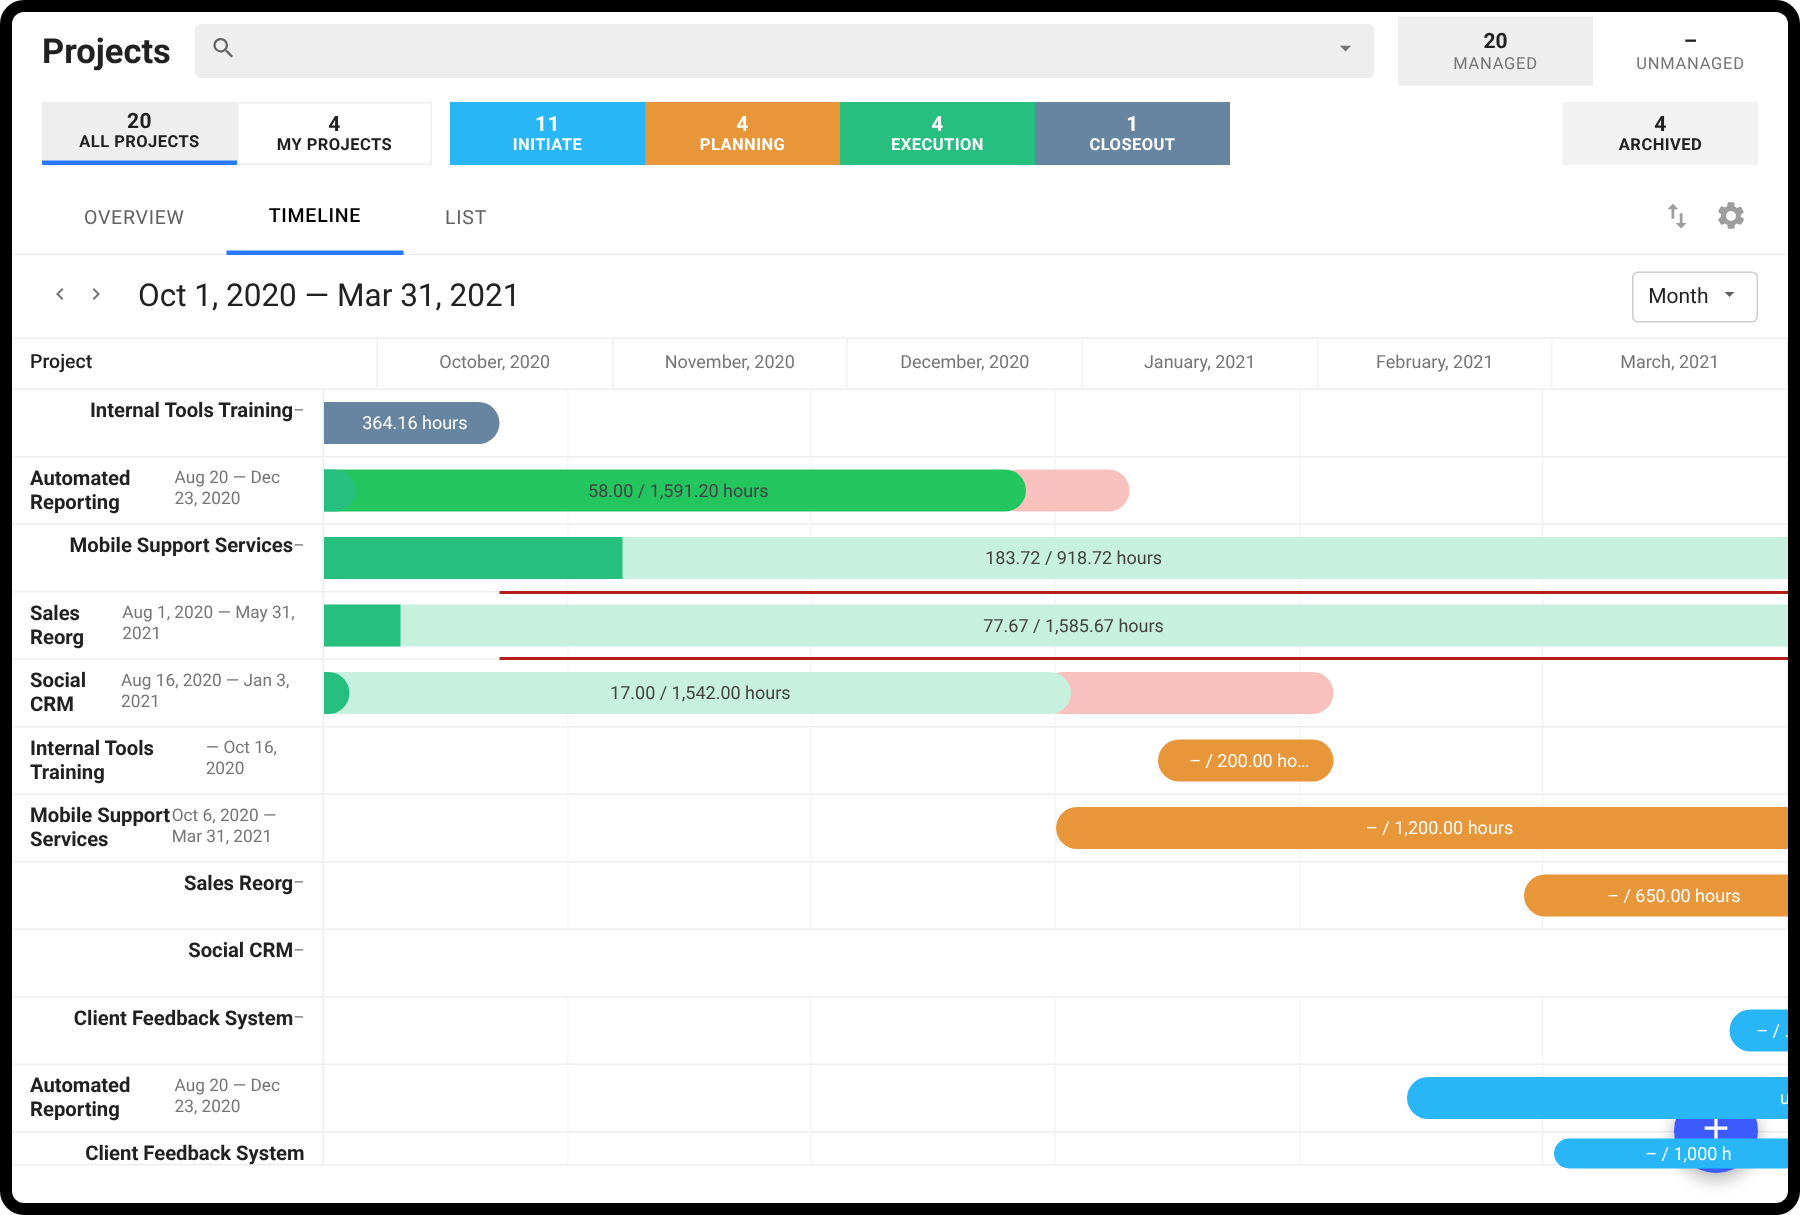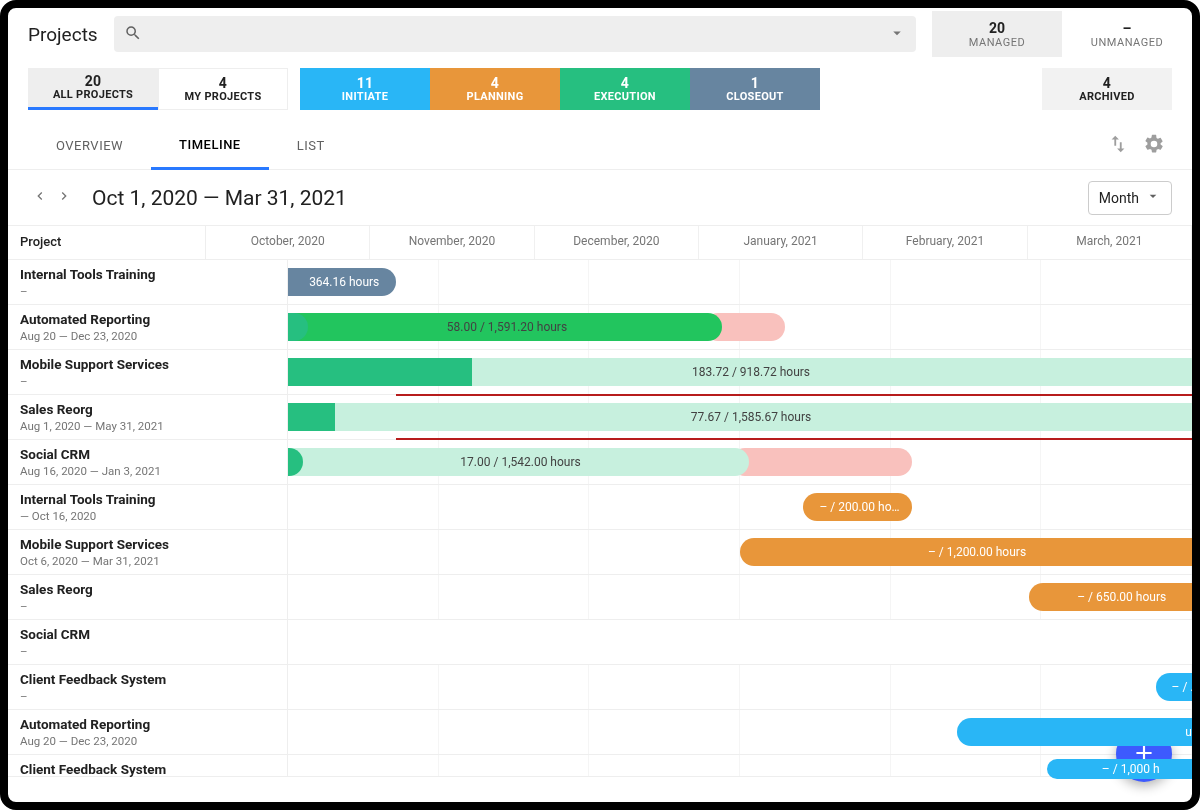--- a/index.html
+++ b/index.html
@@ -1,21 +1,21 @@
 <!DOCTYPE html>
 <html><head>
 <meta charset="utf-8">
 <style>
 * { box-sizing: border-box; margin: 0; padding: 0; }
 body { font-family: Roboto, "Helvetica Neue", Arial, sans-serif; background: #fff; font-size: 13px; color: #212121; }
 .frame { width: 1200px; height: 810px; border: 8px solid #000; border-radius: 16px; margin: 0 auto; overflow: hidden; position: relative; background: #fff; }
 
 
 .hdr { display: flex; align-items: center; height: 52px; padding: 0 0 0 20px; }
-.hdr-title { font-size: 19px; font-weight: 400; margin-right: 16px; }
+.hdr-title { font-size: 23px; font-weight: 700; margin-right: 16px; }
 .search { flex: 1; height: 36px; background: #eee; border-radius: 4px; display: flex; align-items: center; padding: 0 10px; margin-right: 16px; }
 .search svg { width: 18px; height: 18px; fill: #616161; }
 .search .caret { margin-left: auto; }
 .sum-box { width: 130px; height: 46px; text-align: center; display: flex; flex-direction: column; justify-content: center; font-size: 12px; }
 .sum-box.managed { background: #eee; }
 .sum-box .n { font-weight: 700; font-size: 14px; }
 .sum-box .l { color: #757575; letter-spacing: 0.5px; font-size: 11px; }
 
 
 .filters { display: flex; align-items: stretch; height: 42px; padding: 0 20px; gap: 0; margin-top: 8px; }
@@ -43,27 +43,27 @@
 
 .datebar { display: flex; align-items: center; height: 56px; padding: 0 20px; border-bottom: 1px solid #eee; }
 .navbtn { width: 24px; height: 24px; display: flex; align-items: center; justify-content: center; cursor: pointer; color: #757575; }
 .navbtn svg { width: 16px; height: 16px; fill: currentColor; }
 .daterange { font-size: 21px; margin-left: 16px; }
 .scale { margin-left: auto; border: 1px solid #ccc; border-radius: 4px; height: 34px; padding: 0 10px; display: flex; align-items: center; gap: 6px; font-size: 14px; cursor: pointer; text-align: right; }
 
 
 .gantt { position: relative; }
 .gh { display: flex; height: 34px; border-bottom: 1px solid #eee; }
-.gh-left { width: 198px; padding: 8px 12px; font-size: 13px; font-weight: 500; border-right: 1px solid #eee; }
+.gh-left { width: 244px; padding: 8px 12px; font-size: 13px; font-weight: 500; border-right: 1px solid #eee; }
 .gh-cols { flex: 1; display: flex; }
 .gh-col { flex: 1; text-align: center; font-size: 12px; color: #757575; padding-top: 8px; border-right: 1px solid #f0f0f0; }
 
 
 .grow { display: flex; border-bottom: 1px solid #eee; height: 45px; }
-.gleft { width: 280px; padding: 6px 12px; border-right: 1px solid #eee; display: flex; flex-direction: column; justify-content: space-between; }
+.gleft { width: 208px; padding: 6px 12px; border-right: 1px solid #eee; display: flex; flex-direction: row; justify-content: flex-end; }
 .gname { font-size: 13.5px; font-weight: 700; line-height: 16px; }
 .gsub { font-size: 11.5px; color: #757575; line-height: 14px; }
 .grt { flex: 1; position: relative; }
 .grt .col-lines { position: absolute; inset: 0; display: flex; pointer-events: none; }
 .grt .col-lines div { flex: 1; border-right: 1px solid #f5f5f5; }
 
 .bar { position: absolute; top: 8px; height: 28px; border-radius: 14px; display: flex; align-items: center; justify-content: center; font-size: 12px; white-space: nowrap; overflow: hidden; }
 .bar-txt { position: absolute; left: 4px; right: 0; text-align: center; z-index: 3; font-size: 12px; }
 
 .fab { position: absolute; right: 20px; bottom: 20px; width: 56px; height: 56px; border-radius: 50%; background: #3d5afe; color: #fff; display: flex; align-items: center; justify-content: center; box-shadow: 0 4px 12px rgba(0,0,0,0.3); cursor: pointer; }

